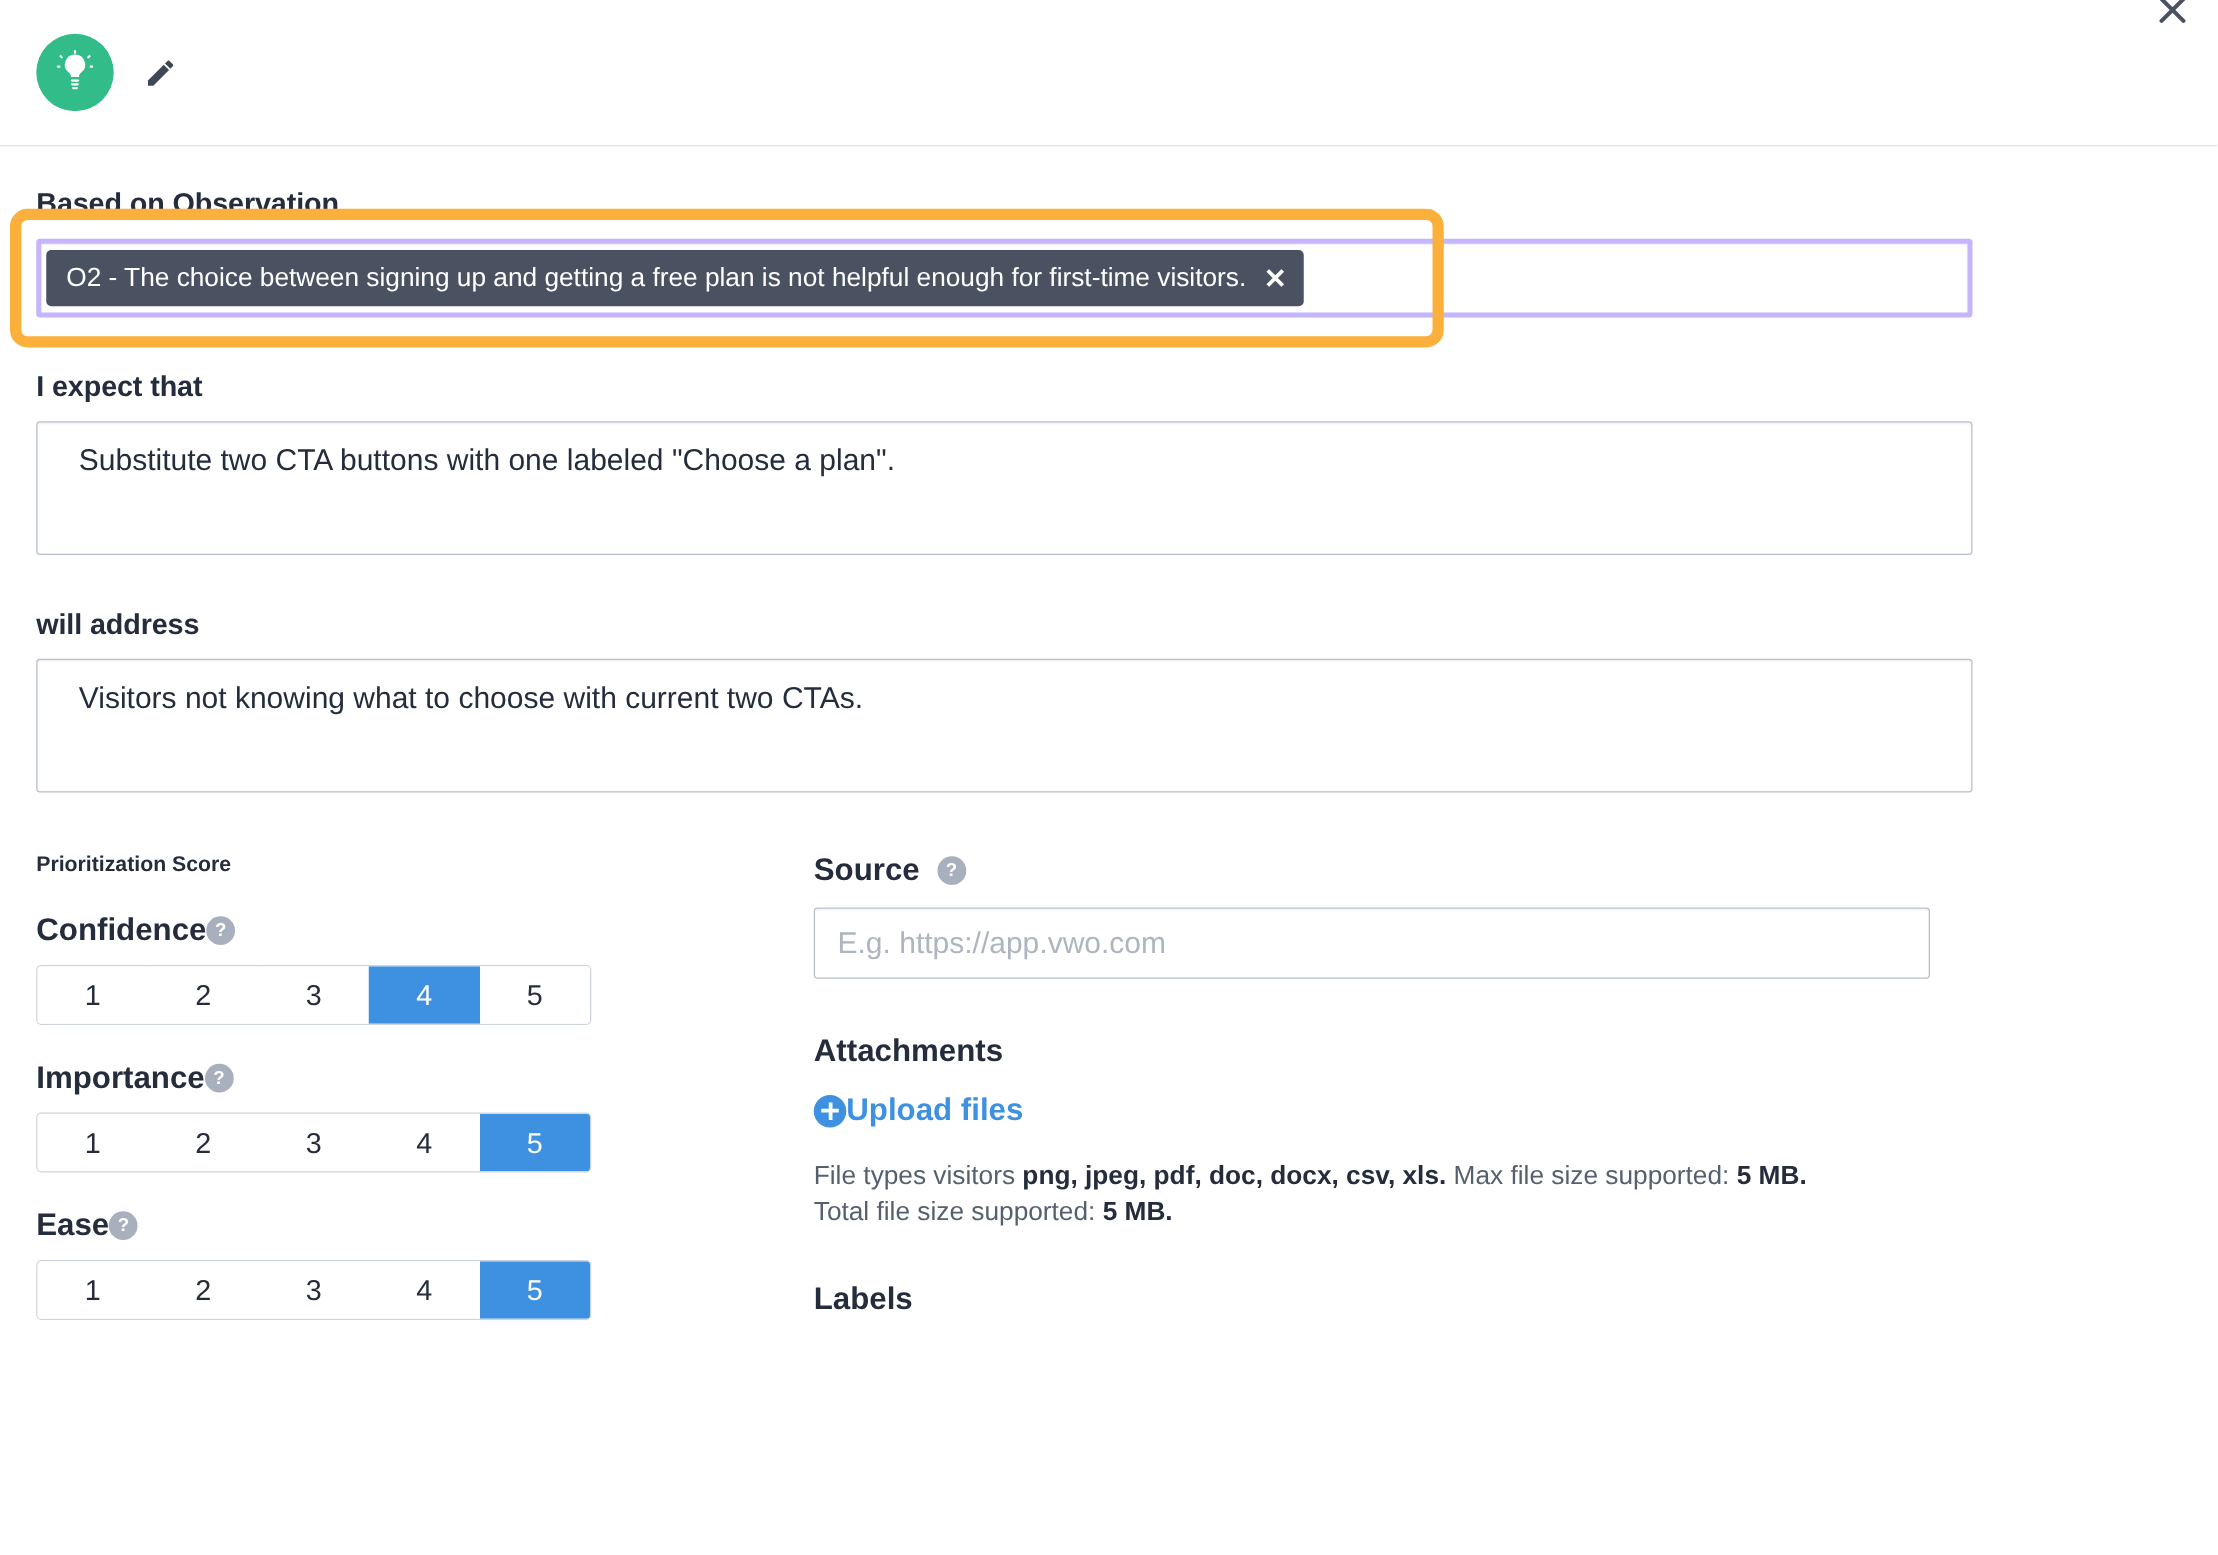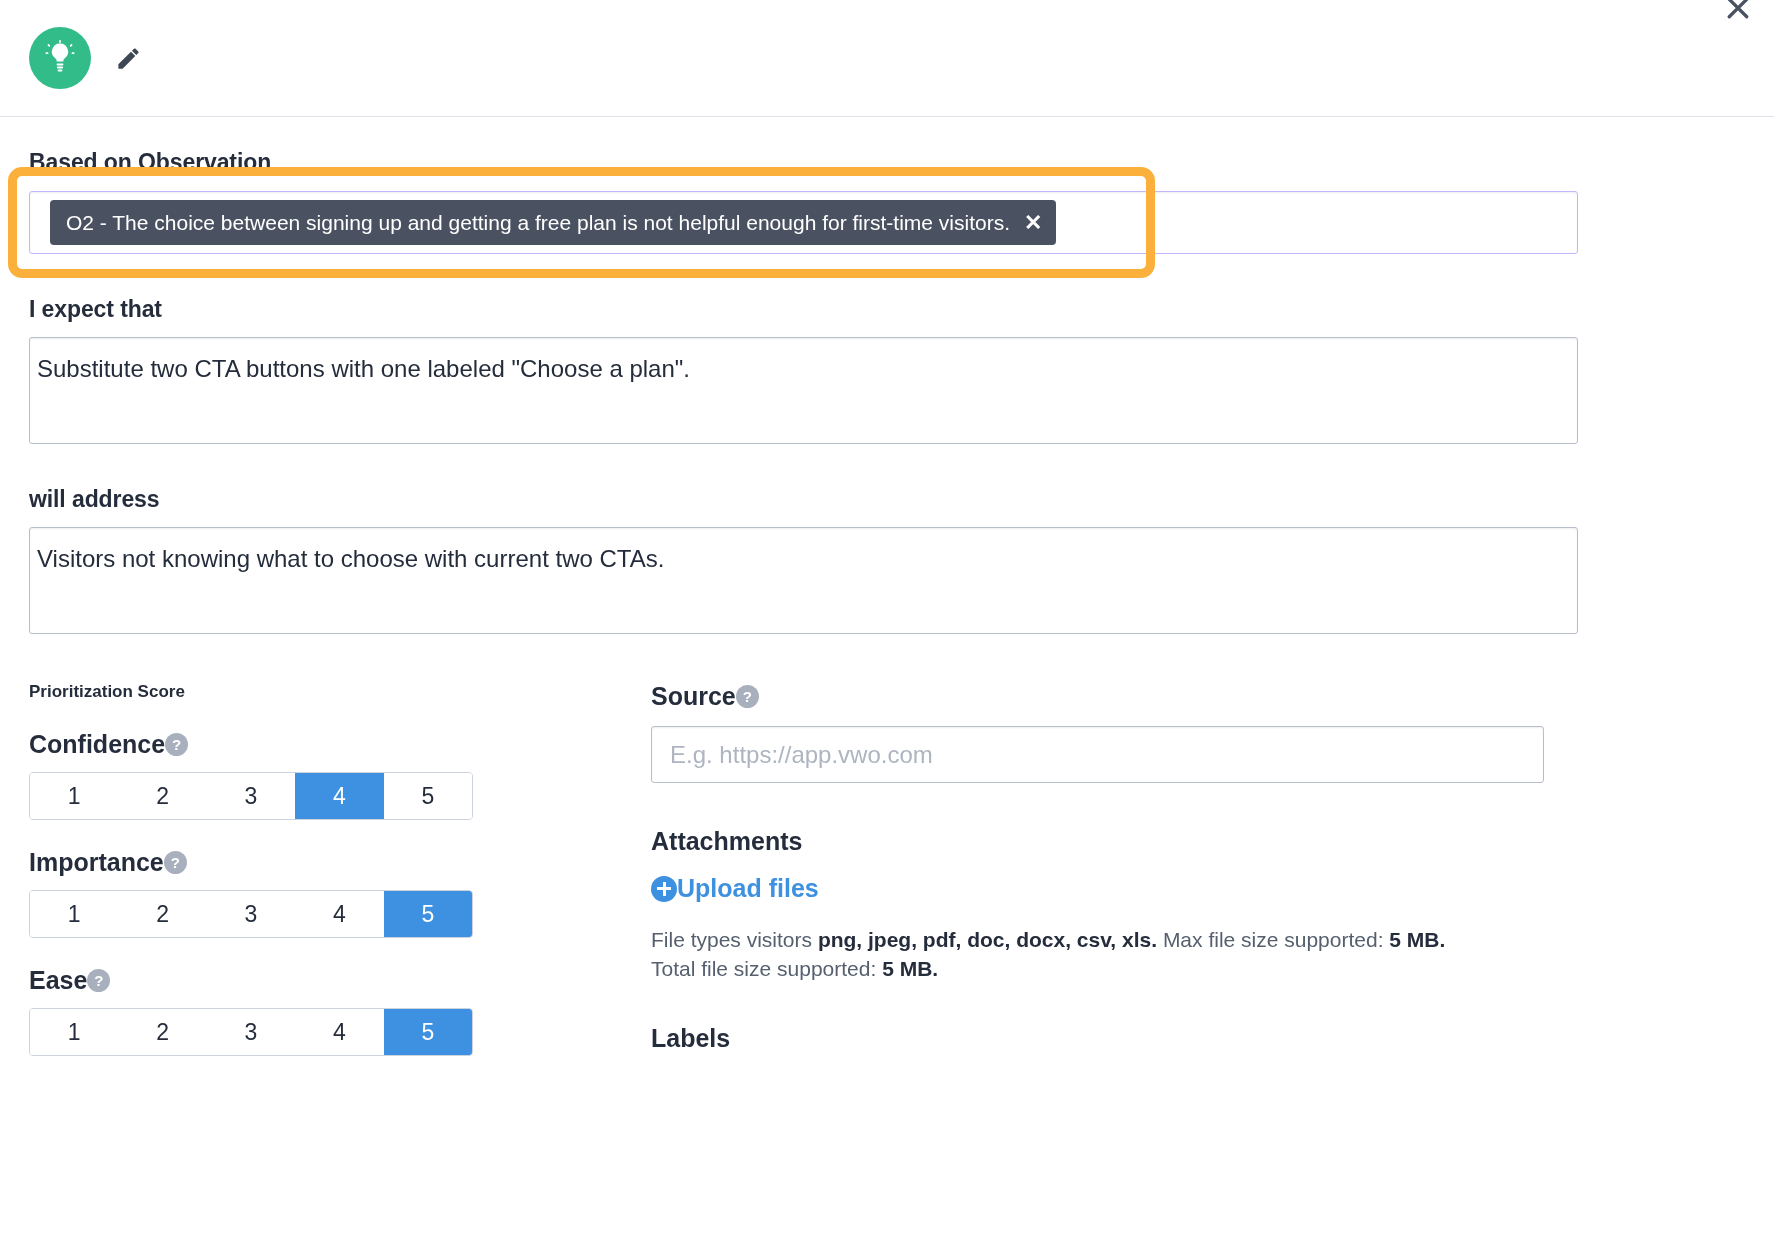--- a/index.html
+++ b/index.html
@@ -84,27 +84,27 @@
   
   .obs-label { margin-top: 32px; }
 
   .obs-wrap {
     position: relative;
     margin-top: 15px;
     width: 1549px;
   }
   .obs-input {
     height: 63px;
-    border: 1px solid #c4b5fd;
+    border: 4px solid #c4b5fd;
     border-radius: 3px;
     background: #fff;
     box-shadow: inset 0 1px 2px rgba(0,0,0,0.07);
     display: flex;
     align-items: center;
-    padding-left: 20px;
+    padding-left: 4px;
   }
   .chip {
     display: inline-flex;
     align-items: center;
     background: #4a5262;
     color: #ffffff;
     border-radius: 4px;
     height: 45px;
     padding: 0 14px 0 16px;
     font-size: 21px;
@@ -133,21 +133,21 @@
   
   .ta-label { margin-top: 42px; }
   .textarea {
     margin-top: 14px;
     width: 1549px;
     height: 107px;
     border: 1px solid #b7bfcc;
     border-radius: 3px;
     background: #fff;
     box-shadow: inset 0 1px 2px rgba(0,0,0,0.07);
-    padding: 14px 7px;
+    padding: 14px 33px;
     font-size: 24px;
     color: #252d3c;
     line-height: 1.4;
   }
 
   
   .cols {
     display: flex;
     margin-top: 48px;
   }
@@ -200,21 +200,21 @@
     cursor: pointer;
     background: #ffffff;
     user-select: none;
   }
   .seg.selected {
     background: #3e90e0;
     color: #ffffff;
   }
 
   
-  .src-label-row { display: flex; align-items: center; gap: 0; }
+  .src-label-row { display: flex; align-items: center; gap: 14px; }
   .input-box {
     margin-top: 15px;
     width: 893px;
     height: 57px;
     border: 1px solid #b7bfcc;
     border-radius: 3px;
     background: #fff;
     box-shadow: inset 0 1px 2px rgba(0,0,0,0.07);
     padding: 0 18px;
     display: flex;

